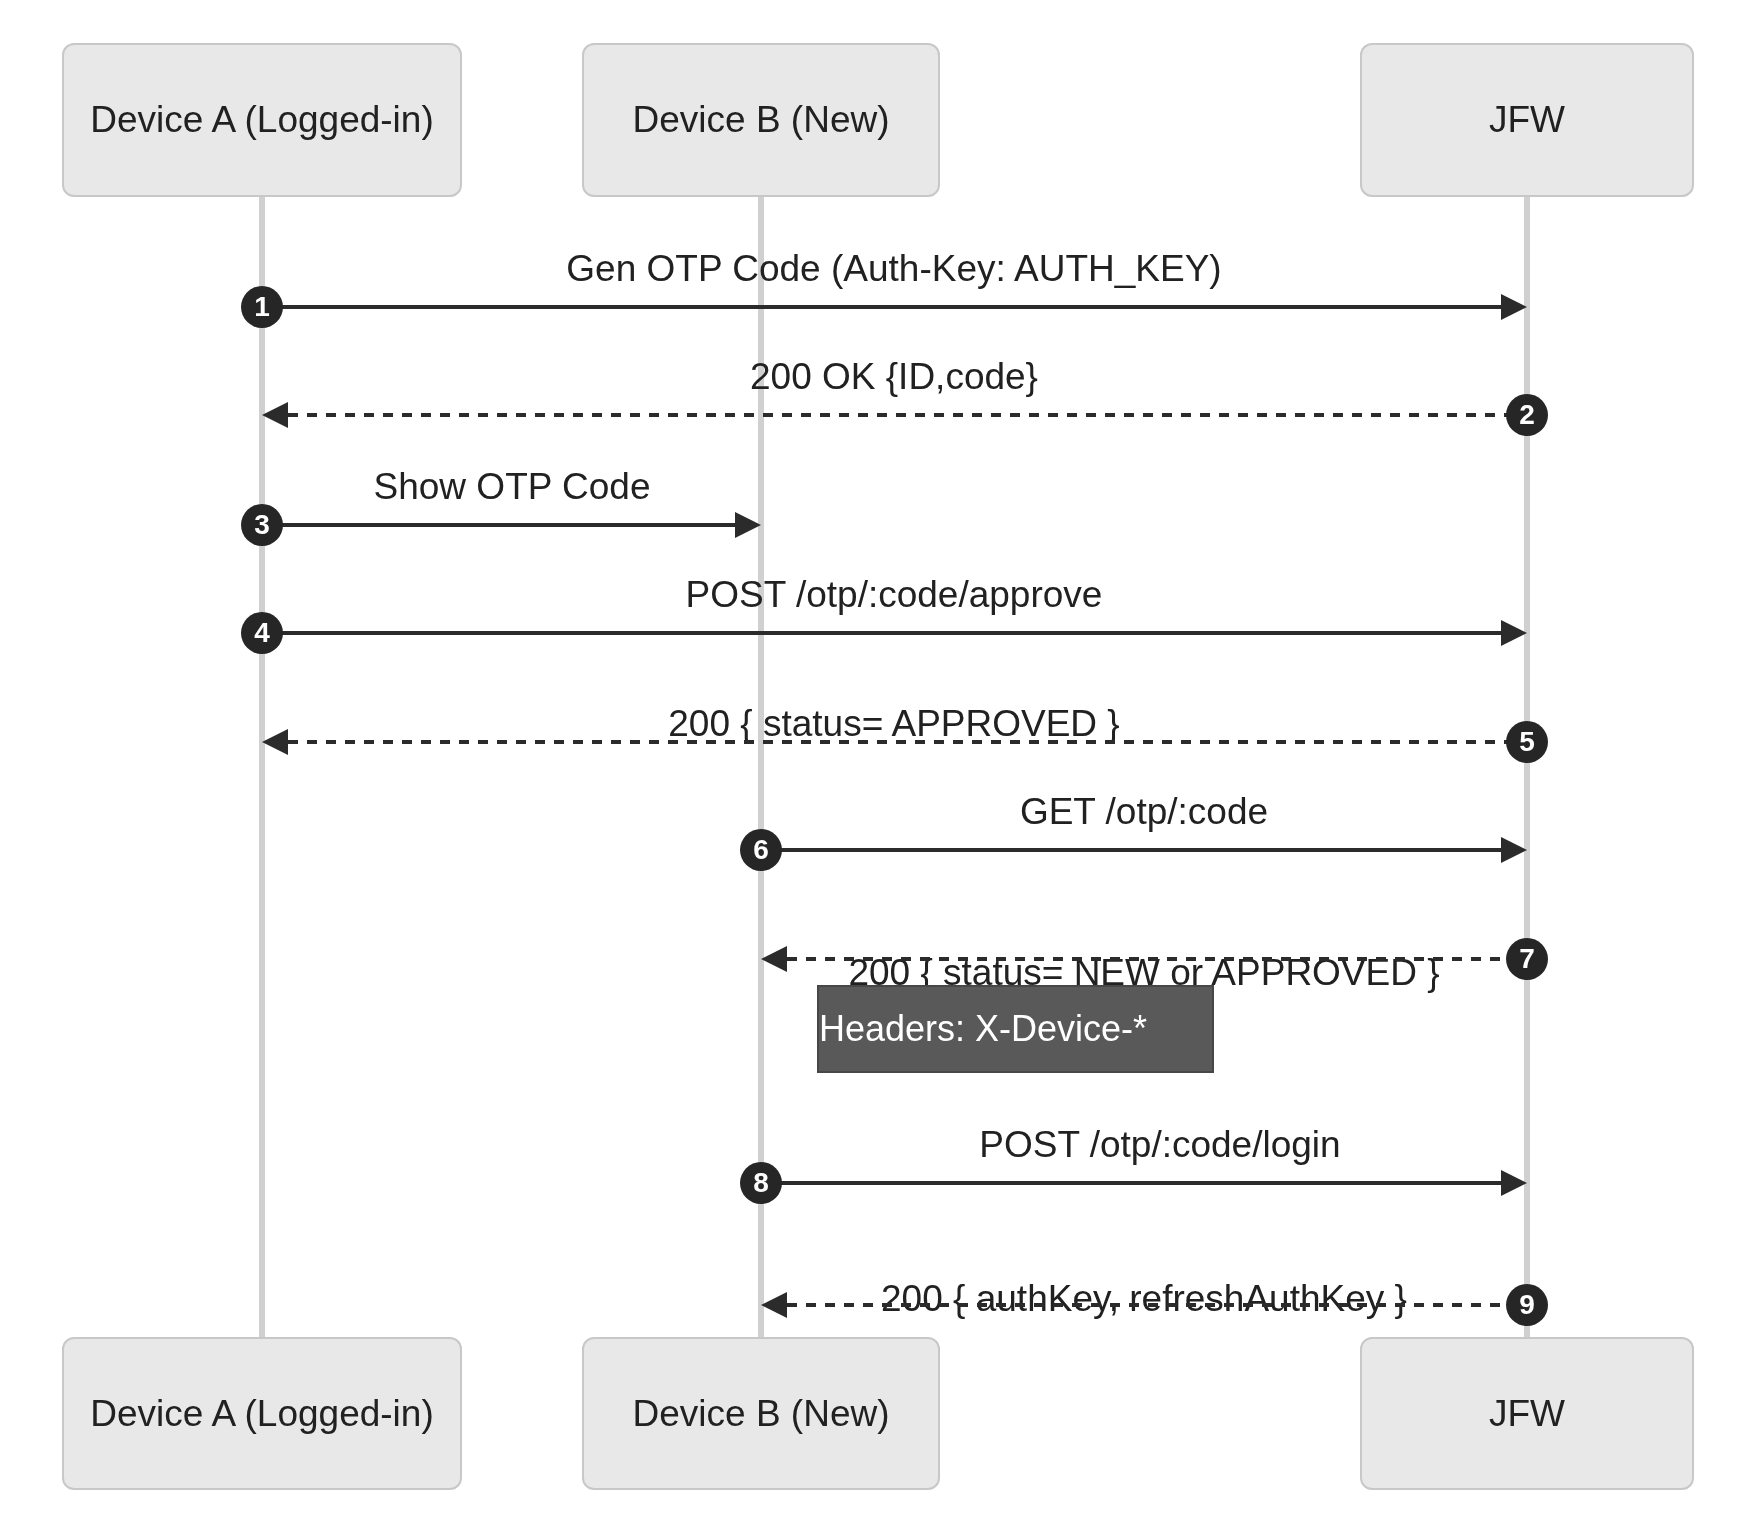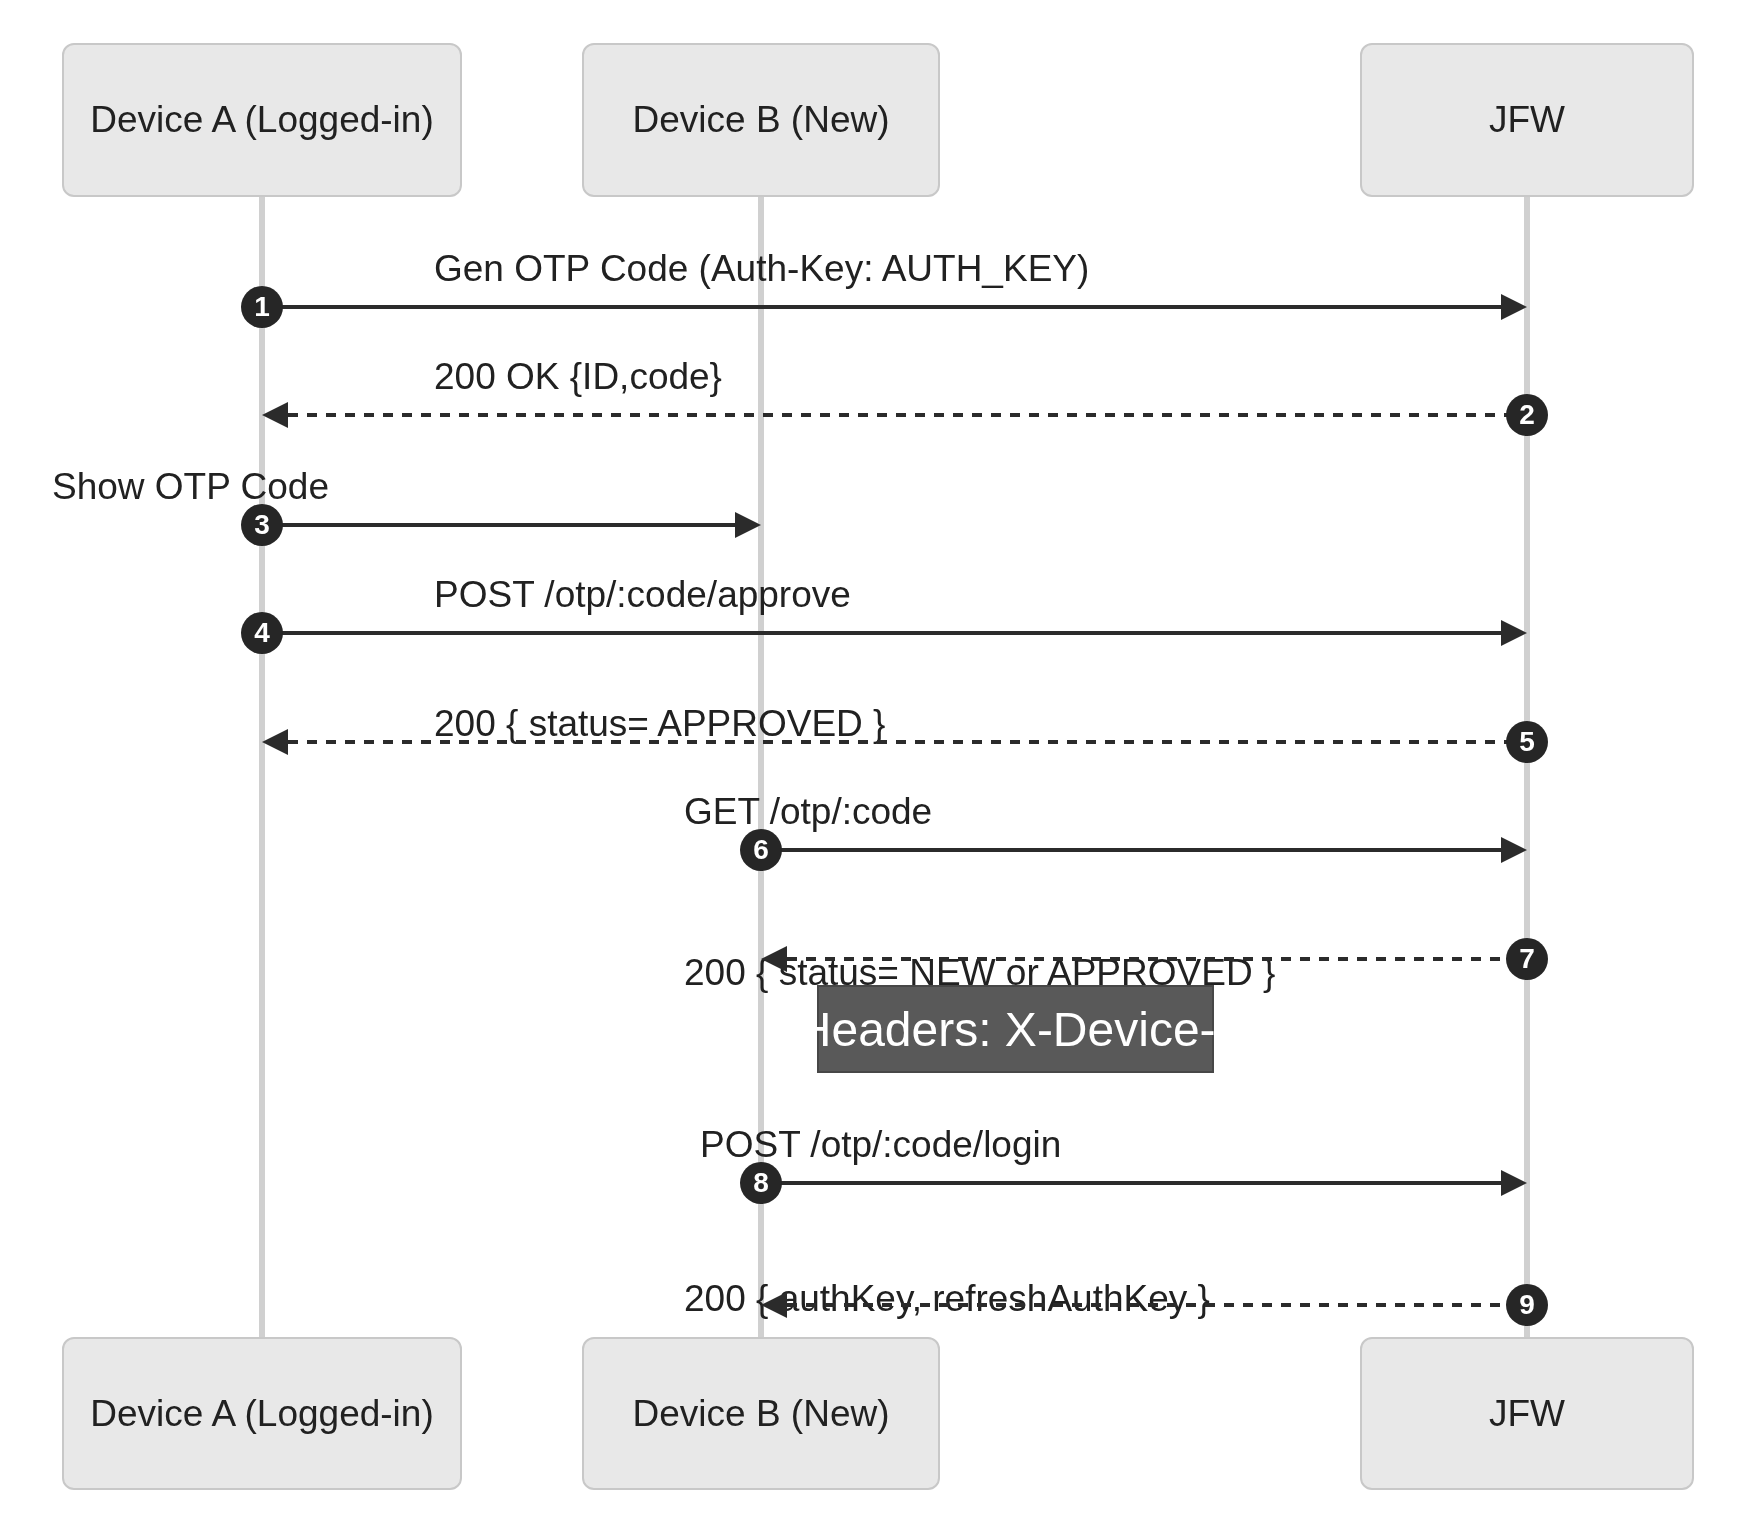--- a/index.html
+++ b/index.html
@@ -36,21 +36,21 @@
     text-align:center;
   }
   .lifeline{
     position:absolute;
     width:6px;
     background:var(--lifeline);
   }
   .msg-label{
     position:absolute;
     width:920px;height:48px;line-height:48px;
-    text-align:left;
+    text-align:center;
     font-size:37px;
     color:var(--text);
     white-space:nowrap;
   }
   .line-solid{
     position:absolute;height:4px;
     background:var(--arrow);
   }
   .line-dashed{
     position:absolute;height:4px;
@@ -75,22 +75,22 @@
     background:var(--badge_fill);
     color:var(--badge_text);
     font-size:28px;font-weight:700;
     line-height:42px;text-align:center;
   }
   .note{
     position:absolute;
     box-sizing:border-box;
     background:var(--note_fill);
     border:2px solid var(--note_border);
-    display:flex;align-items:center;justify-content:center;
-    font-size:48px;
+    display:flex;align-items:center;
+    font-size:36px;
     color:var(--note_text);
     white-space:nowrap;
   }
 </style>
 </head>
 <body>
 
 <div class="canvas">
 
   <div class="lifeline" style="left:259px;top:197px;height:1140px;"></div>

